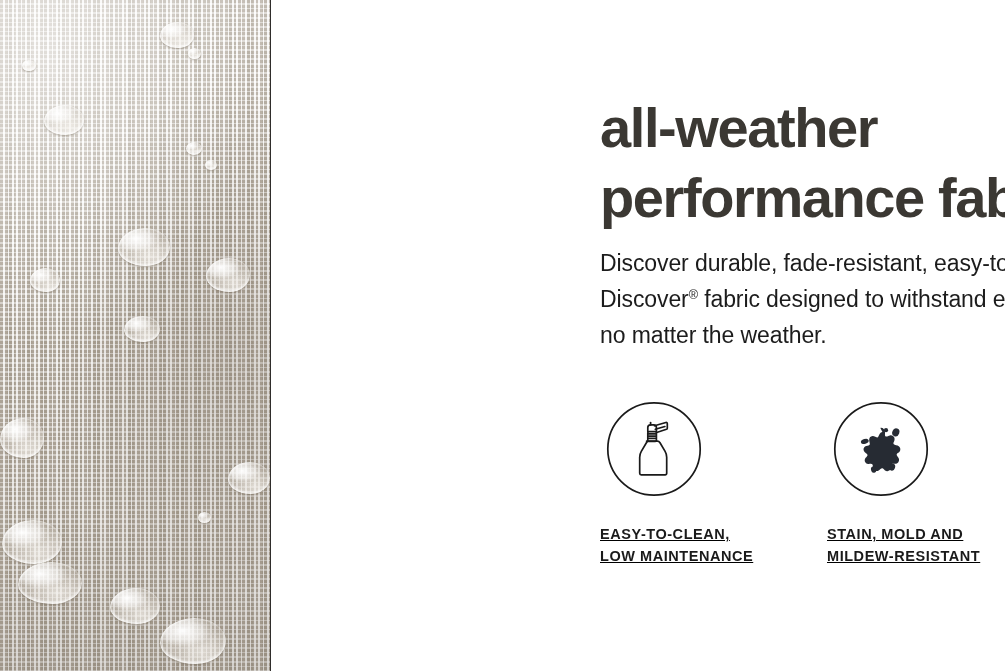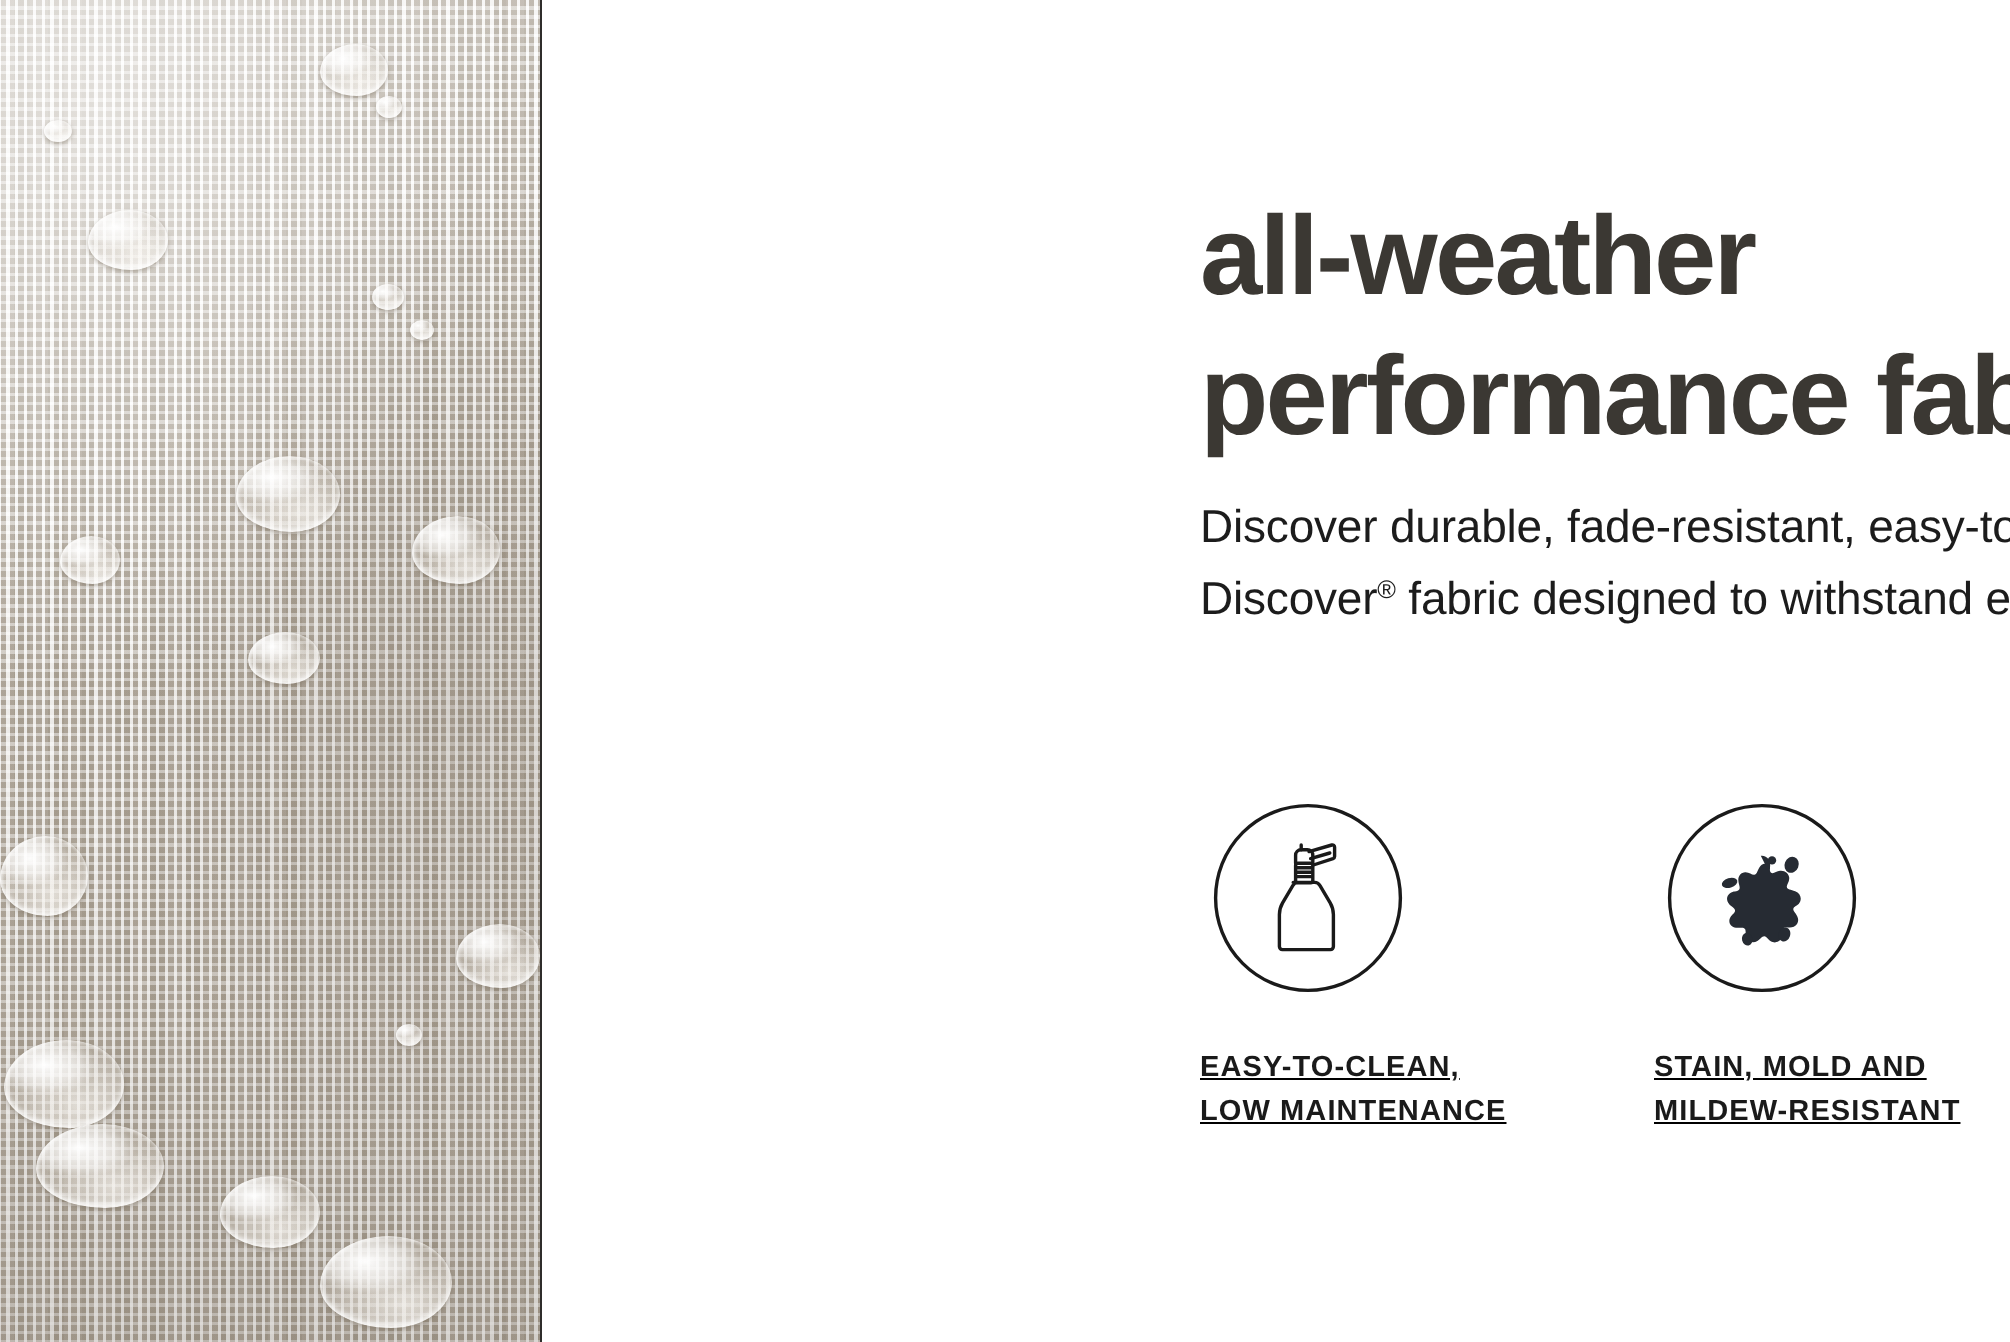--- a/index.html
+++ b/index.html
@@ -178,20 +178,21 @@
   </div>
 
   <div class="content">
 
     <h1 class="headline">all-weather
 performance fabric</h1>
 
     <p class="subcopy">
       <span>Discover durable, fade-resistant, easy-to-clean</span><br>
       <span>Discover</span><sup>®</sup><span> fabric designed to withstand everyday life,</span><br>
+      <span>no matter the weather.</span>
     </p>
 
     <div class="features">
 
       <div class="feature">
         <div class="icon-circle">
           <svg width="96" height="96" viewBox="0 0 96 96" fill="none" stroke="#1a1a1a" stroke-width="1.7" stroke-linecap="round" stroke-linejoin="round">
             <circle cx="48" cy="48" r="46.2"></circle>
             <path d="M40.6 40.2 h10.8 c0.9 0 1.9 .5 2.6 1.6 l5.1 8.6 c1 1.7 1.6 3.9 1.6 5.9 V72.3 a1.5 1.5 0 0 1 -1.5 1.5 H35.2 a1.5 1.5 0 0 1 -1.5 -1.5 V56.3 c0 -2 .6 -4.2 1.6 -5.9 l5.1 -8.6 c0.7 -1.1 1.7 -1.6 2.6 -1.6 Z"></path>
             <rect x="41.8" y="30.6" width="8.6" height="9.8" rx="1.1"></rect>

